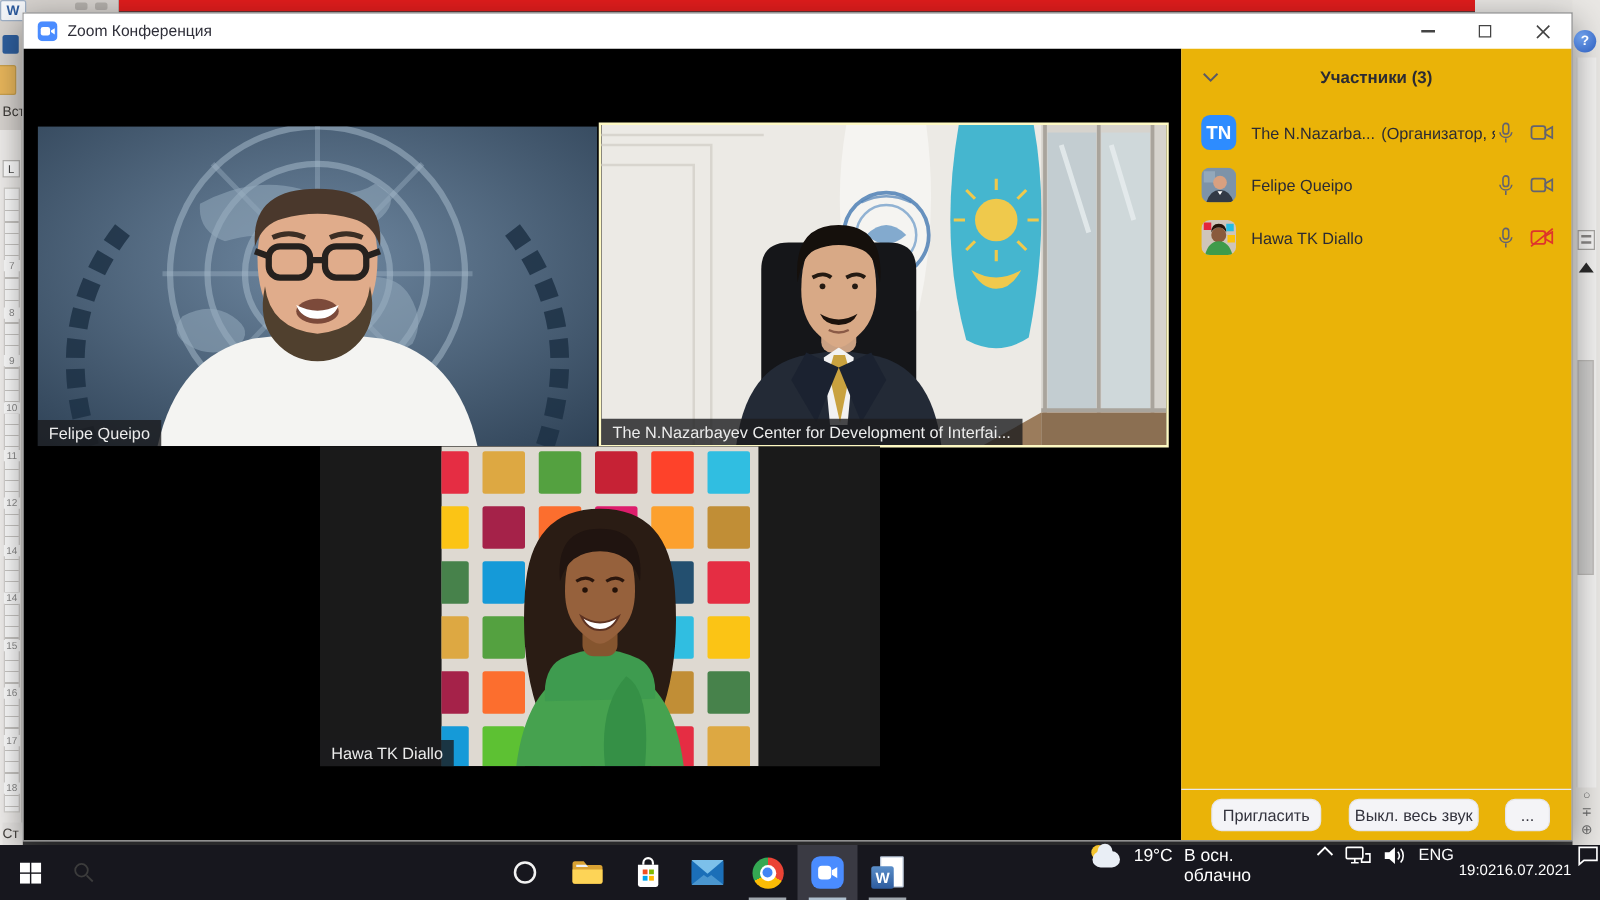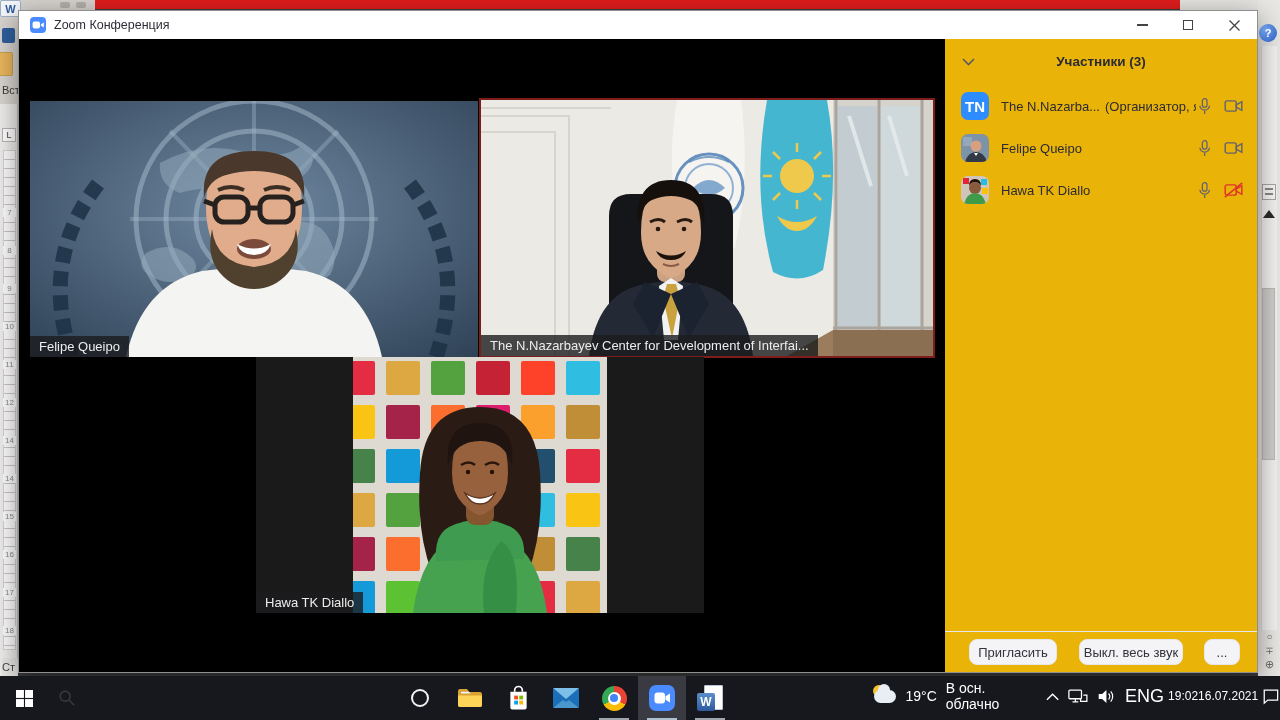--- a/index.html
+++ b/index.html
@@ -42,21 +42,21 @@
 
   
   #taskbar{left:0;top:676px;width:1280px;height:44px;background:#17171e}
   .tbtn{position:absolute;top:0;width:48px;height:44px;display:flex;align-items:center;justify-content:center}
   .tbtn.ul::after{content:"";position:absolute;left:9px;right:9px;bottom:0;height:2px;background:#9fa6ad}
   .tbtn.active{background:#3a3a43}
   .tbtn.active::after{background:#aebfce}
   #tsearch{position:absolute;left:48px;top:6px;width:344px;height:32px;background:#fff;border:1px solid #77797c;font-size:13px;color:#4a4a4a;padding-left:38px;outline:none}
   #tsearch::placeholder{color:#5f5d5b}
   #searchglass{position:absolute;left:58px;top:13px;z-index:2}
-  #tray{position:absolute;left:872px;top:0;height:40px;display:flex;align-items:center;gap:9px;color:#fff;font-size:13px}
+  #tray{position:absolute;left:872px;top:0;height:40px;display:flex;gap:9px;color:#fff;font-size:13px}
   #clockblock{display:flex;flex-direction:row;align-items:center;justify-content:center;font-size:12px;line-height:15px;width:80px}
 
   
   .chrome{width:25px;height:25px;border-radius:50%;background:conic-gradient(#ea4335 0 120deg,#fbbc05 120deg 240deg,#34a853 240deg 360deg);position:relative}
   .chrome::before{content:"";position:absolute;left:6px;top:6px;width:13px;height:13px;border-radius:50%;background:#fff}
   .chrome::after{content:"";position:absolute;left:8.5px;top:8.5px;width:8px;height:8px;border-radius:50%;background:#4285f4}
   
   .zoomapp{width:26px;height:26px;border-radius:7px;background:#4a8cff;display:flex;align-items:center;justify-content:center}
   
   .wordapp{width:26px;height:26px;position:relative}
@@ -181,21 +181,21 @@
         <g fill="none" stroke="#26211e" stroke-width="5">
           <rect x="185" y="96" width="33" height="25" rx="9"></rect>
             <rect x="230" y="96" width="33" height="25" rx="9"></rect>
           <path d="M218 107h12M185 104l-11-4M263 104l11-4"></path>
         </g>
         <path d="M188 89q13-6 26 0M234 89q13-6 26 0" stroke="#3c2e24" stroke-width="4" fill="none"></path>
       </svg>
       <div class="vlabel">Felipe Queipo</div>
     </div>
 
-    <div class="vtile" style="left:460px;top:59px;width:456px;height:260px;border:2px solid #7f1d1d">
+    <div class="vtile" style="left:460px;top:59px;width:456px;height:260px;border:2px solid #fef9c3">
       <svg viewBox="0 0 452 256" width="452" height="256" preserveAspectRatio="none">
         <rect width="452" height="256" fill="#eceae5"></rect>
         <g stroke="#d8d5ce" stroke-width="2" fill="none">
           <rect x="-30" y="16" width="118" height="300"></rect>
             <rect x="-14" y="32" width="88" height="280"></rect>
             <path d="M-20 8h150"></path>
         </g>
         <rect x="352" y="0" width="100" height="256" fill="#d6d3cd"></rect>
         <rect x="357" y="6" width="39" height="222" fill="#c3cdd1"></rect>
         <rect x="400" y="6" width="39" height="222" fill="#cfd8da"></rect>
@@ -451,21 +451,21 @@
       </svg>
     <svg width="21" height="17" viewBox="0 0 22 18" fill="none" stroke="#fff" stroke-width="1.4">
         <rect x="1" y="2" width="14" height="9.5" rx="1"></rect>
         <path d="M5 15h6.5M8.2 11.5V15"></path>
         <path d="M17 7.5h4v7h-7v-3.5"></path>
       </svg>
     <svg width="20" height="17" viewBox="0 0 22 18">
         <path fill="#fff" d="M2 6h4l5-4.5v15L6 12H2z"></path>
         <path fill="none" stroke="#fff" stroke-width="1.4" d="M13.5 5.5a5.5 5.5 0 0 1 0 7M16 3a9 9 0 0 1 0 12"></path>
       </svg>
-    <span style="font-size:18px">ENG</span>
+    <span style="font-size:13px">ENG</span>
     <div id="clockblock">
       <span>19:02</span>
       <span>16.07.2021</span>
     </div>
     <svg width="19" height="17" viewBox="0 0 20 18" fill="none" stroke="#fff" stroke-width="1.4">
         <path d="M2.5 2h15v11h-11l-4 3.5z"></path>
       </svg>
   </div>
 </div>
 

